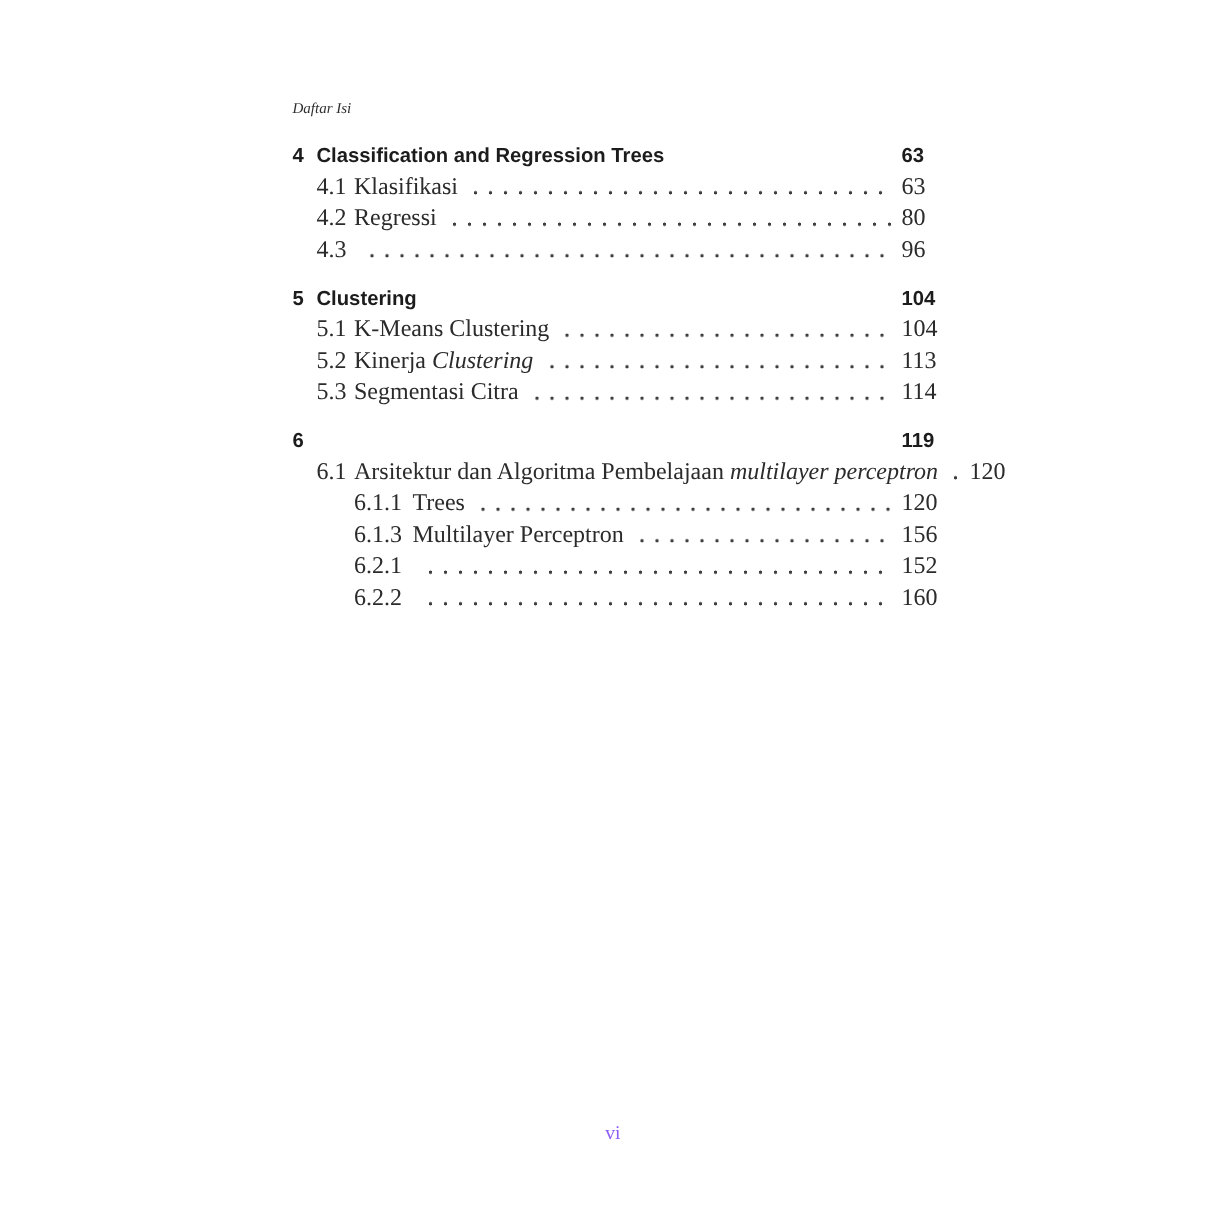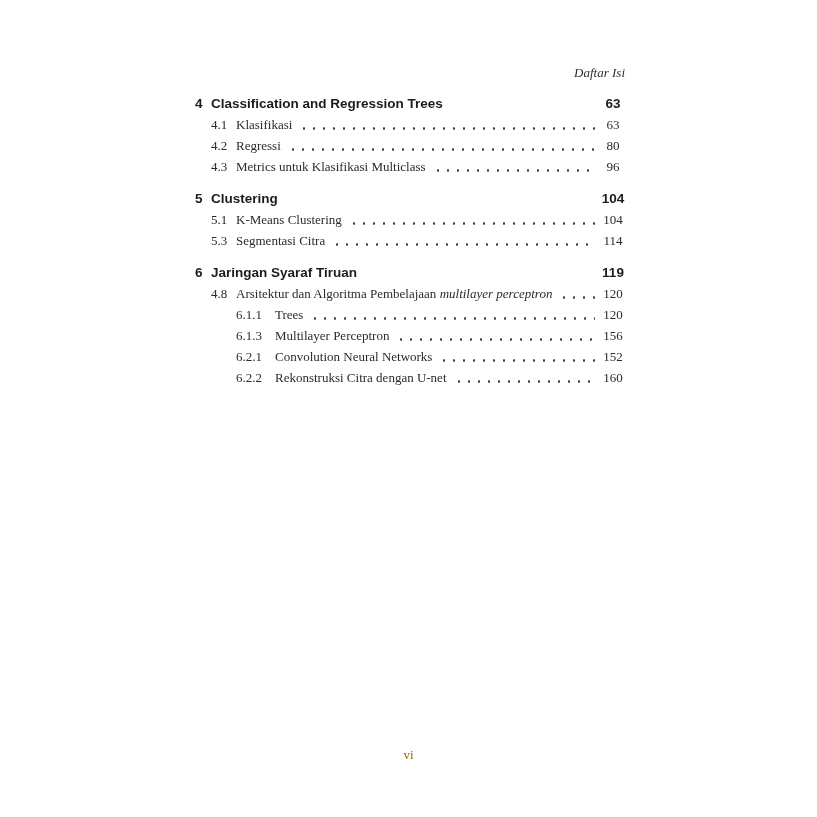--- a/index.html
+++ b/index.html
@@ -14,32 +14,32 @@
   }
   .content {
     position: absolute;
     left: 195px; top: 0;
     width: 430px;
   }
   .doc-header {
     margin-top: 64px;
     height: 17px;
     line-height: 17px;
-    text-align: right;
+    text-align: left;
     font-style: italic;
-    font-size: 13px;
+    font-size: 10px;
     color: #2e2e2e;
   }
   .toc-entries { margin-top: 12px; }
   .row {
     display: flex;
     align-items: baseline;
     height: 21px;
     line-height: 21px;
-    font-size: 13px;
+    font-size: 16px;
     white-space: pre;
   }
   .row.chapter {
     margin-top: 11px;
     font-family: "Liberation Sans", "DejaVu Sans", sans-serif;
     font-weight: bold;
     font-size: 13.5px;
     color: #1c1c1c;
   }
   .row .num { flex: none; }
@@ -58,53 +58,54 @@
   }
   .leader.dots {
     background-image: radial-gradient(circle, #3f3f3f 1px, rgba(0,0,0,0) 1.35px);
     background-size: 10px 3px;
     background-repeat: repeat-x;
     background-position: left 2px bottom 5px;
   }
   .page-num {
     flex: none;
     min-width: 24px;
-    text-align: center;
+    text-align: left;
     color: #2b2b2b;
   }
   .row.chapter .page-num {
     font-weight: bold;
     color: #1c1c1c;
   }
   .doc-footer {
     position: absolute;
     top: 746px; left: 0;
     width: 817px;
     height: 17px;
     line-height: 17px;
     text-align: center;
     font-size: 13px;
-    color: #a16207;
+    color: #8b5cf6;
   }
 </style>
 </head>
 <body>
 
 <div class="content">
   <div class="doc-header">Daftar Isi</div>
   <div class="toc-entries">
       <div class="row chapter"><span class="num">4</span><span class="title">Classification and Regression Trees</span><span class="leader"></span><span class="page-num">63</span></div>
       <div class="row section"><span class="num">4.1</span><span class="title">Klasifikasi</span><span class="leader dots"></span><span class="page-num">63</span></div>
       <div class="row section"><span class="num">4.2</span><span class="title">Regressi</span><span class="leader dots"></span><span class="page-num">80</span></div>
-      <div class="row section"><span class="num">4.3</span><span class="title">Metrics untuk Klasifikasi Multiclass</span><span class="leader dots"></span><span class="page-num">96</span></div>
+      <div class="row section"><span class="num">4.3</span><span class="leader dots"></span><span class="page-num">96</span></div>
       <div class="row chapter"><span class="num">5</span><span class="title">Clustering</span><span class="leader"></span><span class="page-num">104</span></div>
       <div class="row section"><span class="num">5.1</span><span class="title">K-Means Clustering</span><span class="leader dots"></span><span class="page-num">104</span></div>
+      <div class="row section"><span class="num">5.2</span><span class="title">Kinerja <em>Clustering</em></span><span class="leader dots"></span><span class="page-num">113</span></div>
       <div class="row section"><span class="num">5.3</span><span class="title">Segmentasi Citra</span><span class="leader dots"></span><span class="page-num">114</span></div>
-      <div class="row chapter"><span class="num">6</span><span class="title">Jaringan Syaraf Tiruan</span><span class="leader"></span><span class="page-num">119</span></div>
-      <div class="row section"><span class="num">4.8</span><span class="title">Arsitektur dan Algoritma Pembelajaan <em>multilayer perceptron</em></span><span class="leader dots"></span><span class="page-num">120</span></div>
+      <div class="row chapter"><span class="num">6</span><span class="leader"></span><span class="page-num">119</span></div>
+      <div class="row section"><span class="num">6.1</span><span class="title">Arsitektur dan Algoritma Pembelajaan <em>multilayer perceptron</em></span><span class="leader dots"></span><span class="page-num">120</span></div>
       <div class="row subsection"><span class="num">6.1.1</span><span class="title">Trees</span><span class="leader dots"></span><span class="page-num">120</span></div>
       <div class="row subsection"><span class="num">6.1.3</span><span class="title">Multilayer Perceptron</span><span class="leader dots"></span><span class="page-num">156</span></div>
-      <div class="row subsection"><span class="num">6.2.1</span><span class="title">Convolution Neural Networks</span><span class="leader dots"></span><span class="page-num">152</span></div>
-      <div class="row subsection"><span class="num">6.2.2</span><span class="title">Rekonstruksi Citra dengan U-net</span><span class="leader dots"></span><span class="page-num">160</span></div>
+      <div class="row subsection"><span class="num">6.2.1</span><span class="leader dots"></span><span class="page-num">152</span></div>
+      <div class="row subsection"><span class="num">6.2.2</span><span class="leader dots"></span><span class="page-num">160</span></div>
     </div>
 </div>
 
 <div class="doc-footer">vi</div>
 
 </body></html>

